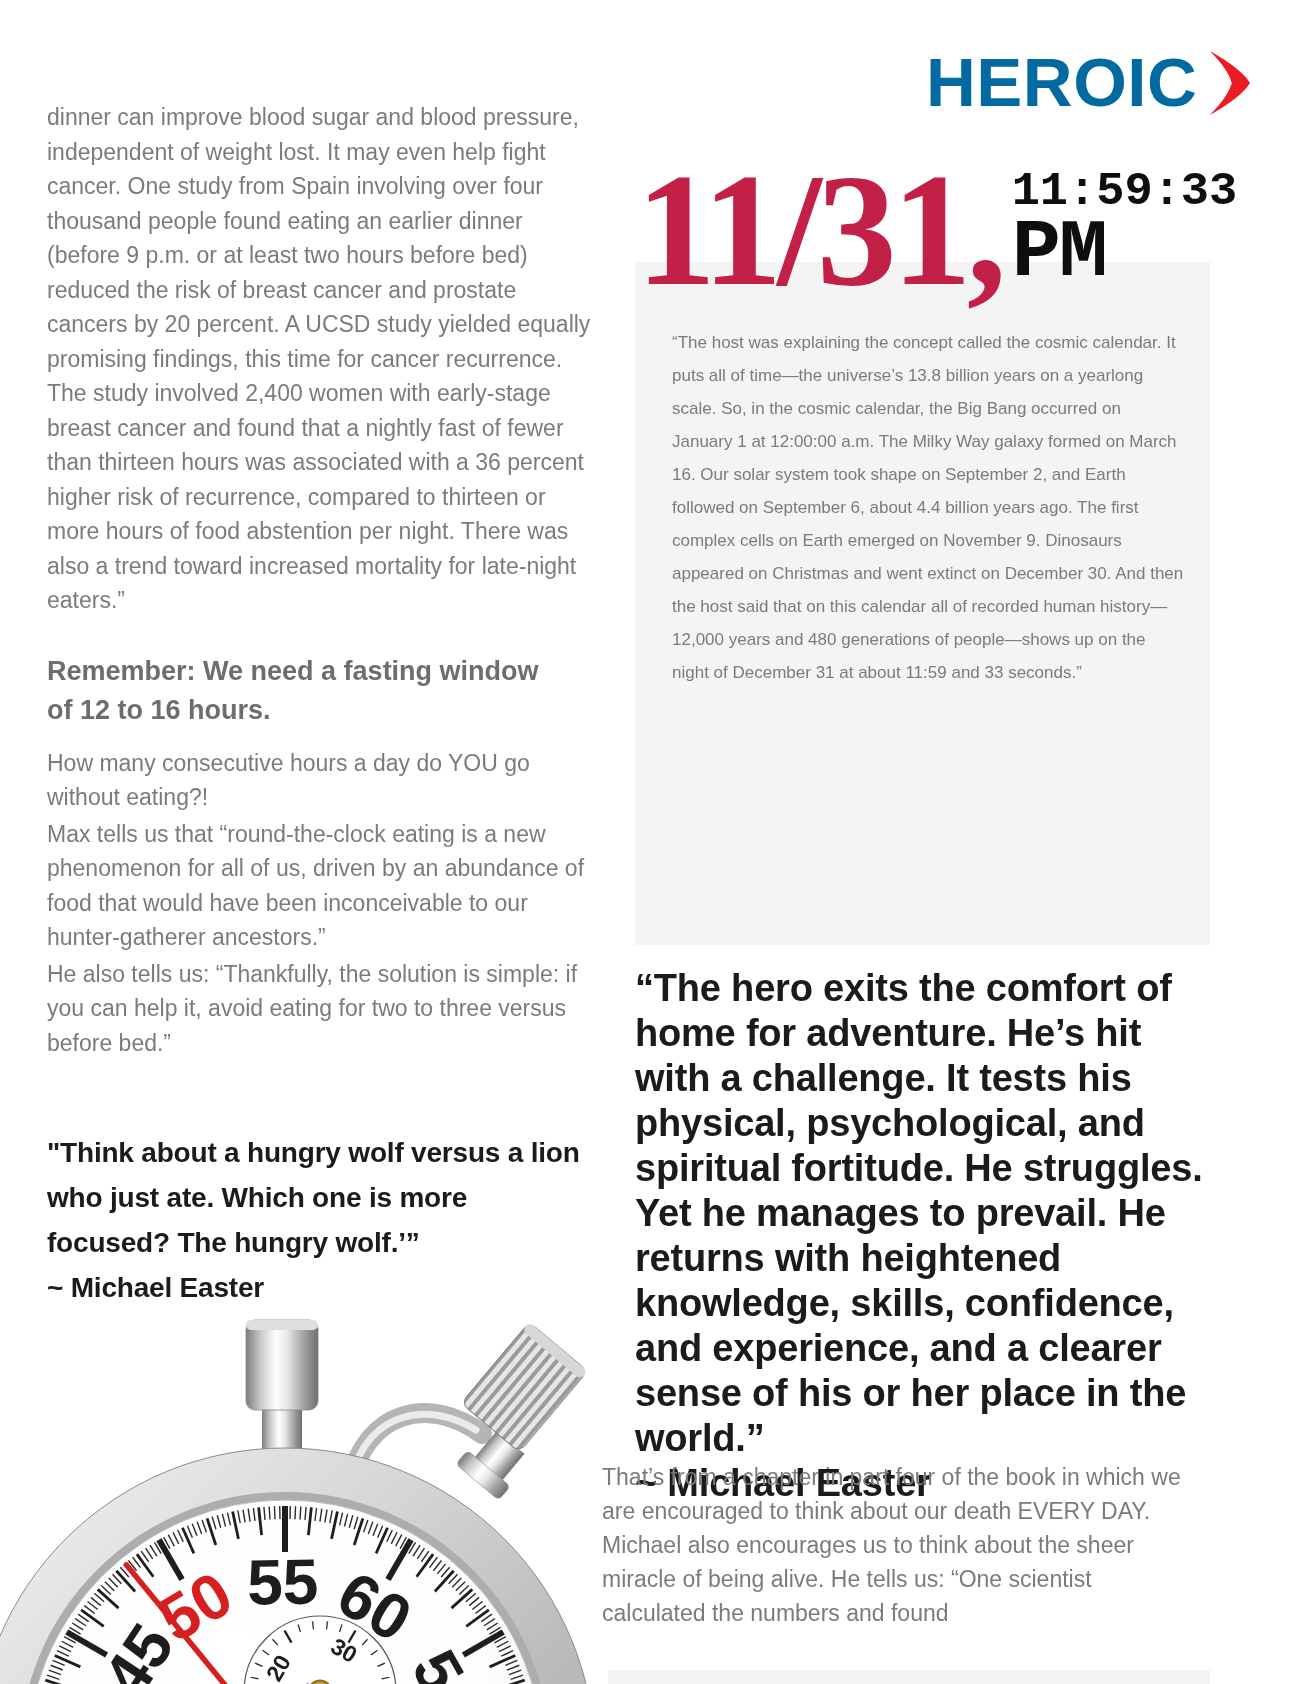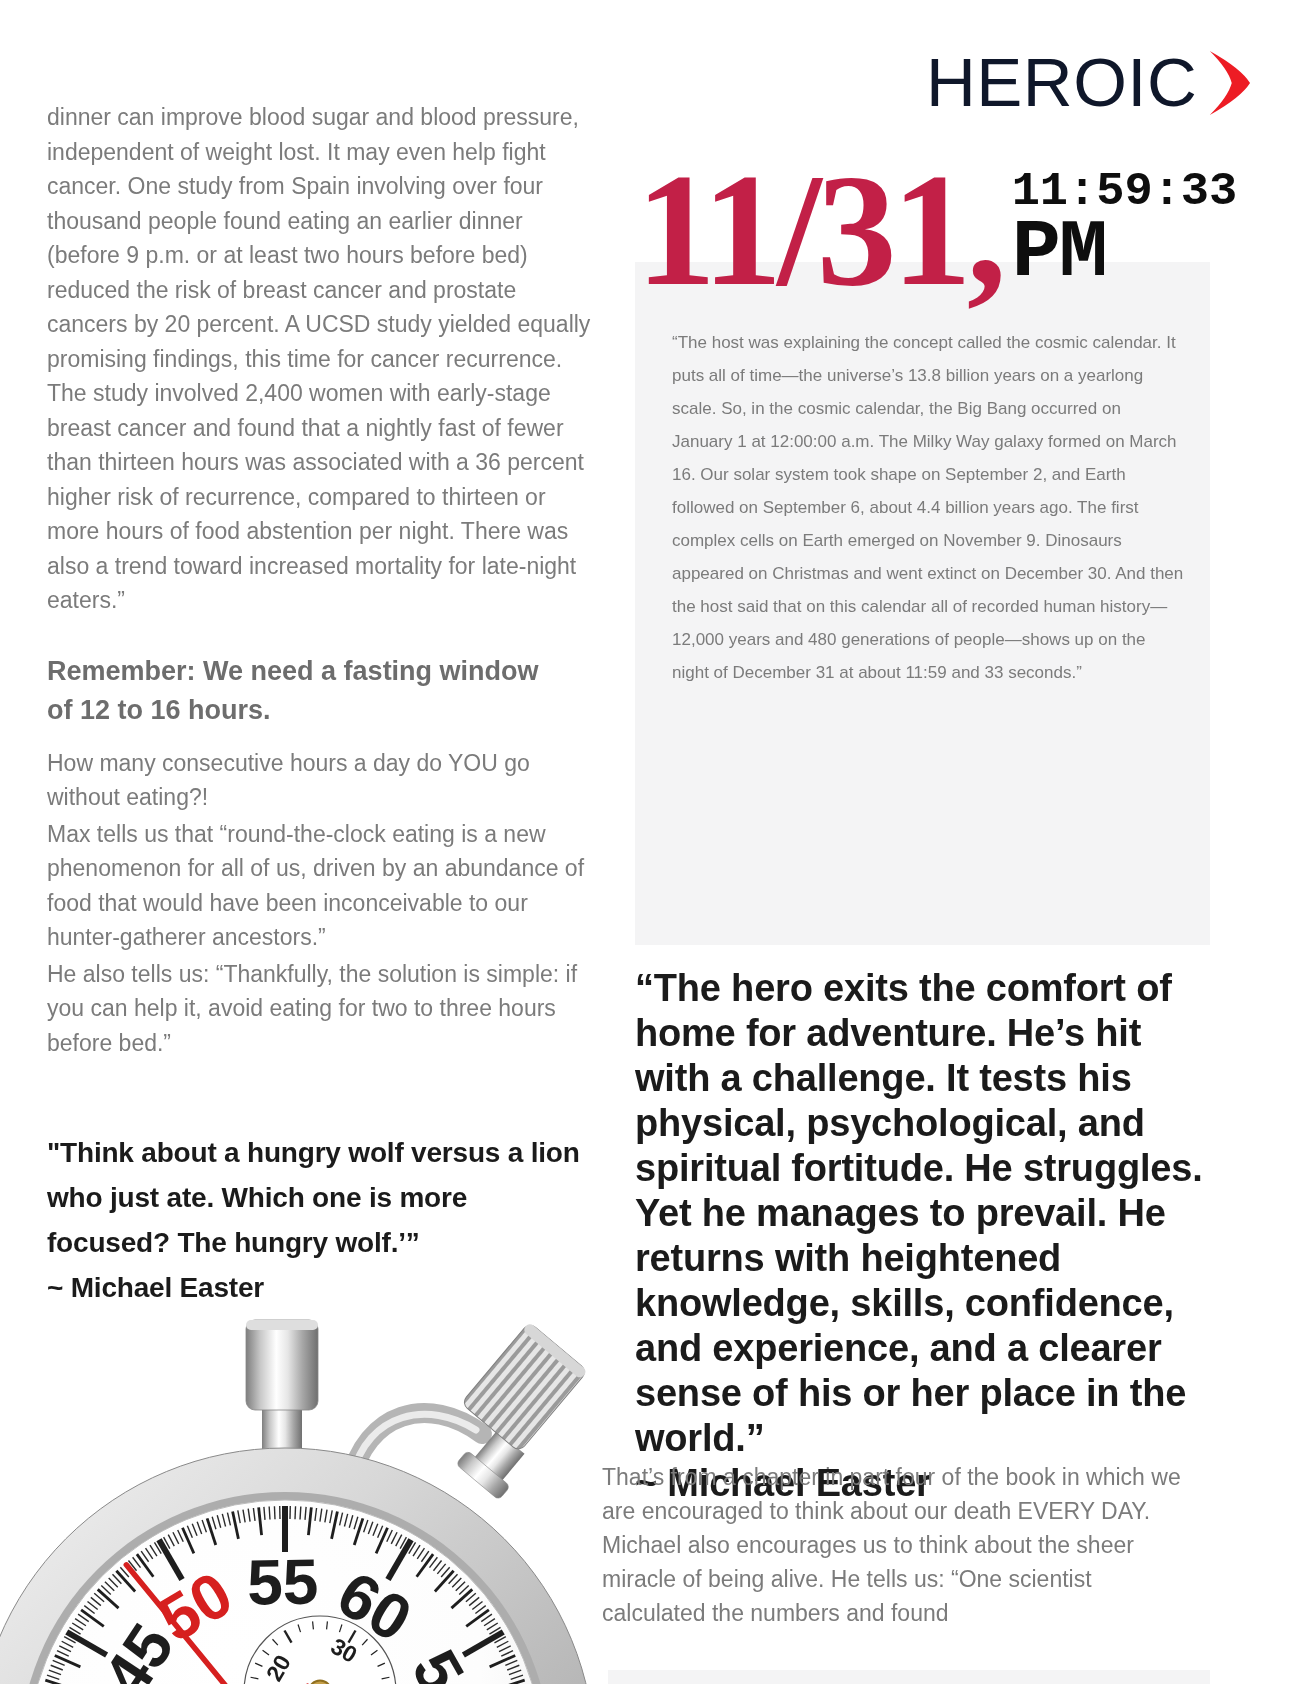--- a/index.html
+++ b/index.html
@@ -9,21 +9,21 @@
   .left-col{position:absolute;left:47px;top:100px;width:546px;
     color:var(--body_gray,#7b7b7b);font-size:23px;line-height:34.5px;}
   .heading{margin-top:34px;width:516px;font-weight:bold;font-size:27px;line-height:39px;
     color:var(--heading_gray,#6d6d6d);}
   .para2{margin-top:16px;}
   .para2 > div{margin-bottom:2px;}
   .quote-black{margin-top:70px;font-weight:bold;font-size:28px;line-height:45px;
     color:var(--text_black,#1b1b1b);letter-spacing:-0.2px;}
 
   .logo{position:absolute;top:48px;left:926px;display:flex;align-items:center;gap:9px;z-index:3;}
-  .logo-text{font-size:69px;font-weight:normal;color:#0f172a;line-height:1;letter-spacing:0.5px;}
+  .logo-text{font-size:69px;font-weight:bold;color:#0369a1;line-height:1;letter-spacing:0.5px;}
   .logo-arrow{display:block;}
 
   .date-row{position:absolute;left:612px;top:152px;display:flex;align-items:flex-start;z-index:2;}
   .date-big{font-family:"Liberation Serif",serif;font-weight:bold;font-size:160px;line-height:0.98;
     color:var(--date_red,#c22047);letter-spacing:-5px;margin-left:24px;}
   .time-col{margin-left:10px;margin-top:16px;font-family:Liberation Mono, monospace;color:#0e0e0e;}
   .time-val{font-size:47px;font-weight:bold;line-height:1;}
   .time-ampm{font-size:82px;font-weight:bold;line-height:0.88;margin-top:3px;letter-spacing:-2px;}
 
   .quote-box{position:absolute;left:635px;top:262px;width:575px;height:683px;z-index:1;
@@ -43,21 +43,21 @@
 <body style="--date_red: #c22047; --logo_red: #ed1c24; --stopwatch_red: #d6201f; --quote_box_bg: #f4f4f5; --body_gray: #7b7b7b; --heading_gray: #6d6d6d; --text_black: #1b1b1b;">
 
 <div class="page">
 
   <div class="left-col">
     <div>dinner can improve blood sugar and blood pressure, independent of weight lost. It may even help fight cancer. One study from Spain involving over four thousand people found eating an earlier dinner (before 9 p.m. or at least two hours before bed) reduced the risk of breast cancer and prostate cancers by 20 percent. A UCSD study yielded equally promising findings, this time for cancer recurrence. The study involved 2,400 women with early-stage breast cancer and found that a nightly fast of fewer than thirteen hours was associated with a 36 percent higher risk of recurrence, compared to thirteen or more hours of food abstention per night. There was also a trend toward increased mortality for late-night eaters.”</div>
     <div class="heading">Remember: We need a fasting window of 12 to 16 hours.</div>
     <div class="para2">
       <div>How many consecutive hours a day do YOU go without eating?!</div>
       <div>Max tells us that “round-the-clock eating is a new phenomenon for all of us, driven by an abundance of food that would have been inconceivable to our hunter-gatherer ancestors.”</div>
-      <div>He also tells us: “Thankfully, the solution is simple: if you can help it, avoid eating for two to three hours before bed.”</div>
+      <div>He also tells us: “Thankfully, the solution is simple: if you can help it, avoid eating for two to three versus before bed.”</div>
     </div>
     <div class="quote-black">
       <div>"Think about a hungry wolf versus a lion who just ate. Which one is more focused? The hungry wolf.’”</div>
       <div>~ Michael Easter</div>
     </div>
   </div>
 
   <div class="logo">
     <span class="logo-text">HEROIC</span>
     <svg class="logo-arrow" width="46" height="64" viewBox="0 0 46 70">

